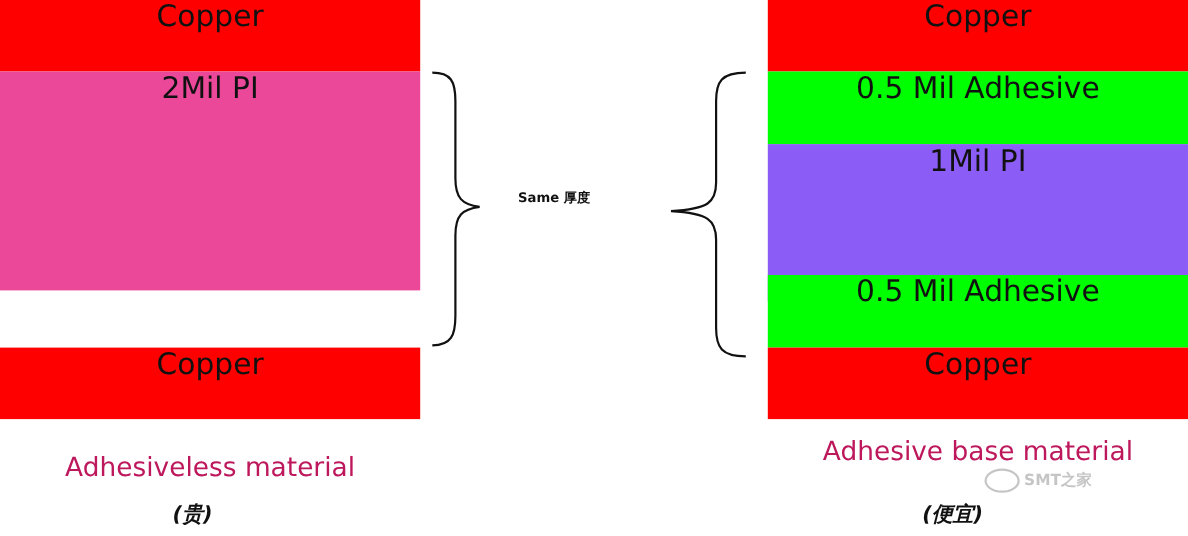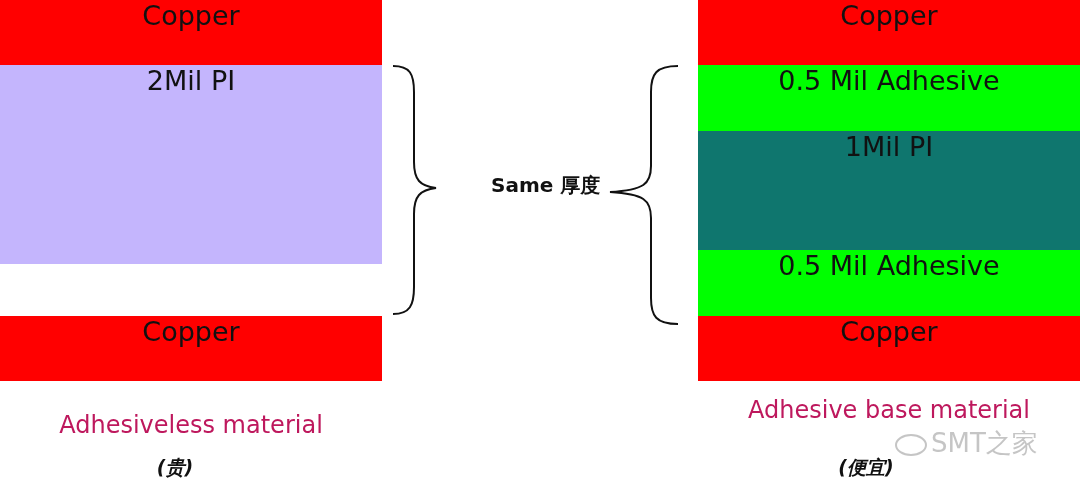--- a/index.html
+++ b/index.html
@@ -3,47 +3,47 @@
 <meta charset="utf-8">
 <style>
   html,body{margin:0;padding:0;}
   body{width:1080px;height:487px;position:relative;background:#ffffff;overflow:hidden;
        font-family:"DejaVu Sans","Liberation Sans",sans-serif;color:#111;}
   .stack{position:absolute;top:0;width:382px;}
   .layer{position:absolute;left:0;width:100%;display:flex;align-items:flex-start;justify-content:center;
          font-size:27px;color:#111;}
   .caption{position:absolute;text-align:center;font-size:24px;color:#be185d;}
   .sub{position:absolute;text-align:center;font-size:19px;font-style:italic;font-weight:bold;color:#111;}
-  .mid{position:absolute;font-size:20px;font-weight:bold;color:#111;margin-left:20px;}
-  .wm{position:absolute;font-size:26px;color:rgba(150,150,150,0.55);}
+  .mid{position:absolute;font-size:12px;font-weight:bold;color:#111;}
+  .wm{position:absolute;font-size:14px;color:rgba(150,150,150,0.55);font-weight:bold;}
   svg{position:absolute;}
 </style>
 </head>
 <body>
 
 <div class="stack" style="left:0;height:381px;">
   <div class="layer" style="top:0;height:65px;background:#ff0000;">
     <span>Copper</span>
   </div>
-  <div class="layer" style="top:65px;height:199px;background:#c4b5fd;">
+  <div class="layer" style="top:65px;height:199px;background:#ec4899;">
     <span>2Mil PI</span>
   </div>
   <div class="layer" style="top:316px;height:65px;background:#ff0000;">
     <span>Copper</span>
   </div>
 </div>
 
 <div class="stack" style="left:698px;height:381px;">
   <div class="layer" style="top:0;height:65px;background:#ff0000;">
     <span>Copper</span>
   </div>
   <div class="layer" style="top:65px;height:66px;background:#00ff00;">
     <span>0.5 Mil Adhesive</span>
   </div>
-  <div class="layer" style="top:131px;height:143px;background:#0f766e;">
+  <div class="layer" style="top:131px;height:143px;background:#8b5cf6;">
     <span>1Mil PI</span>
   </div>
   <div class="layer" style="top:250px;height:66px;background:#00ff00;">
     <span>0.5 Mil Adhesive</span>
   </div>
   <div class="layer" style="top:316px;height:65px;background:#ff0000;">
     <span>Copper</span>
   </div>
 </div>
 

